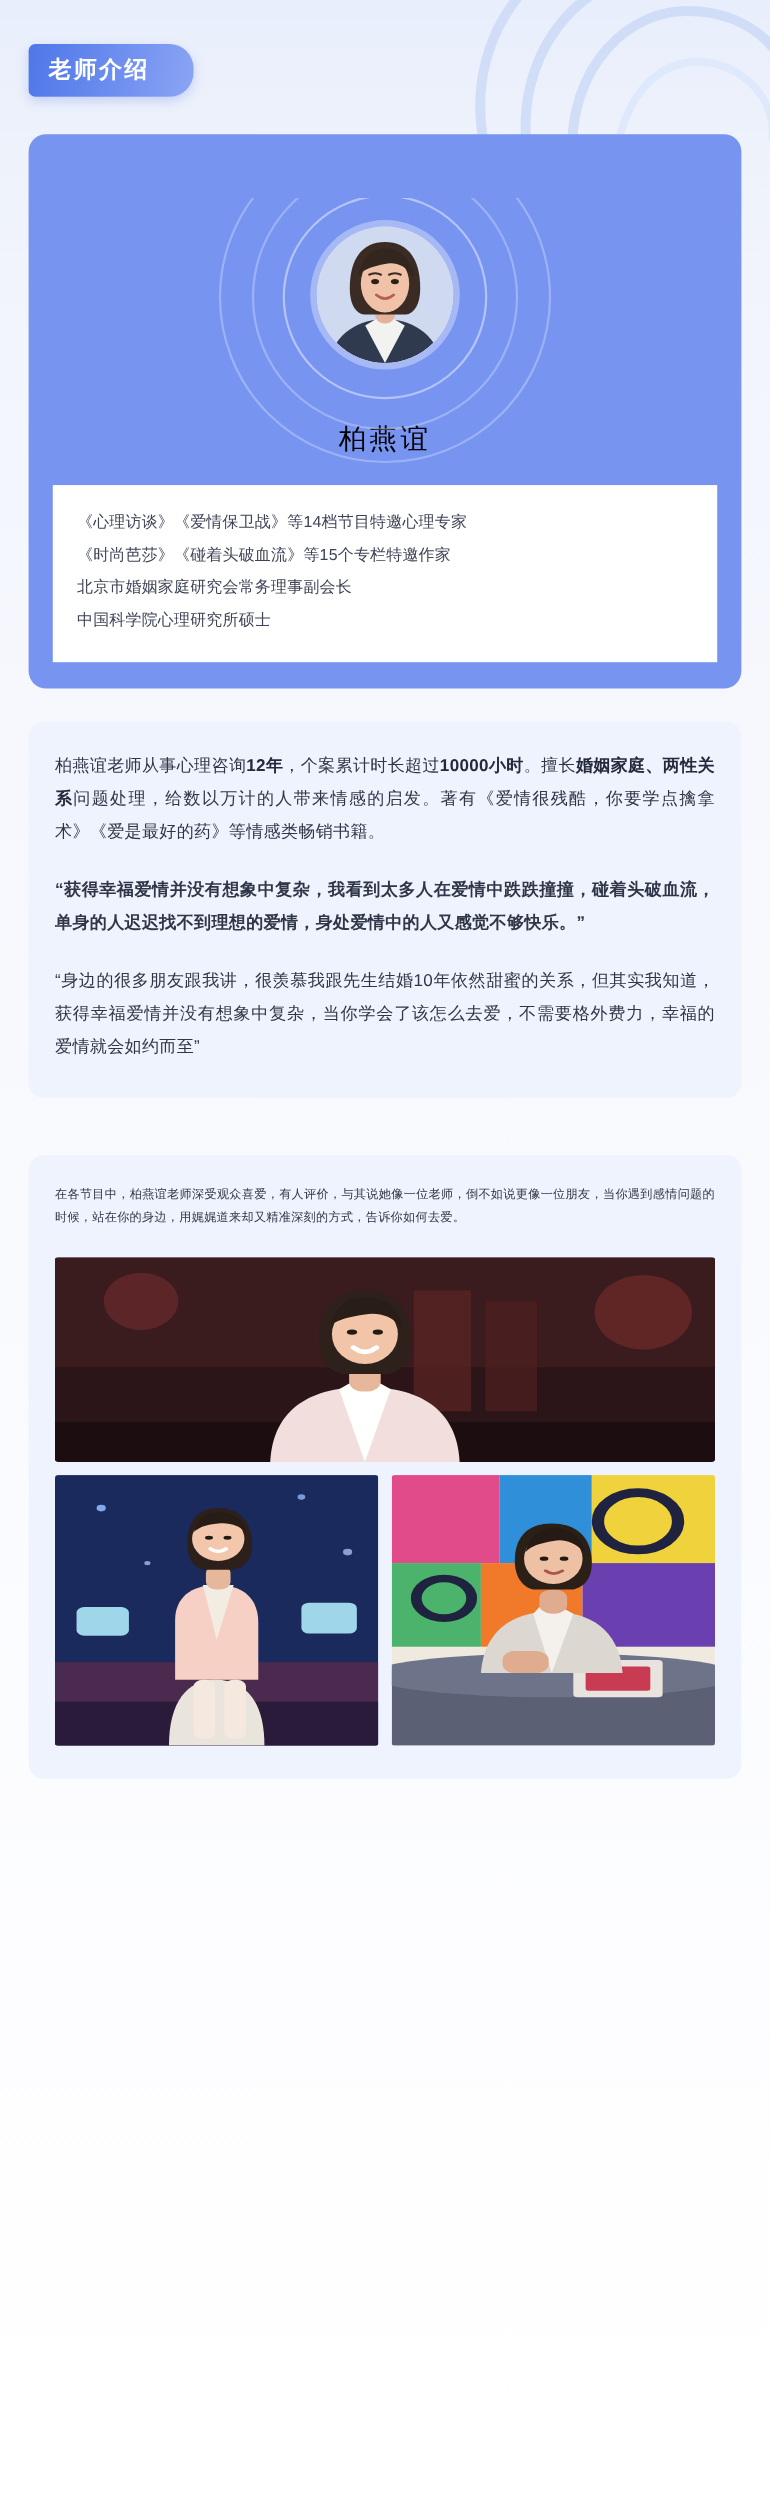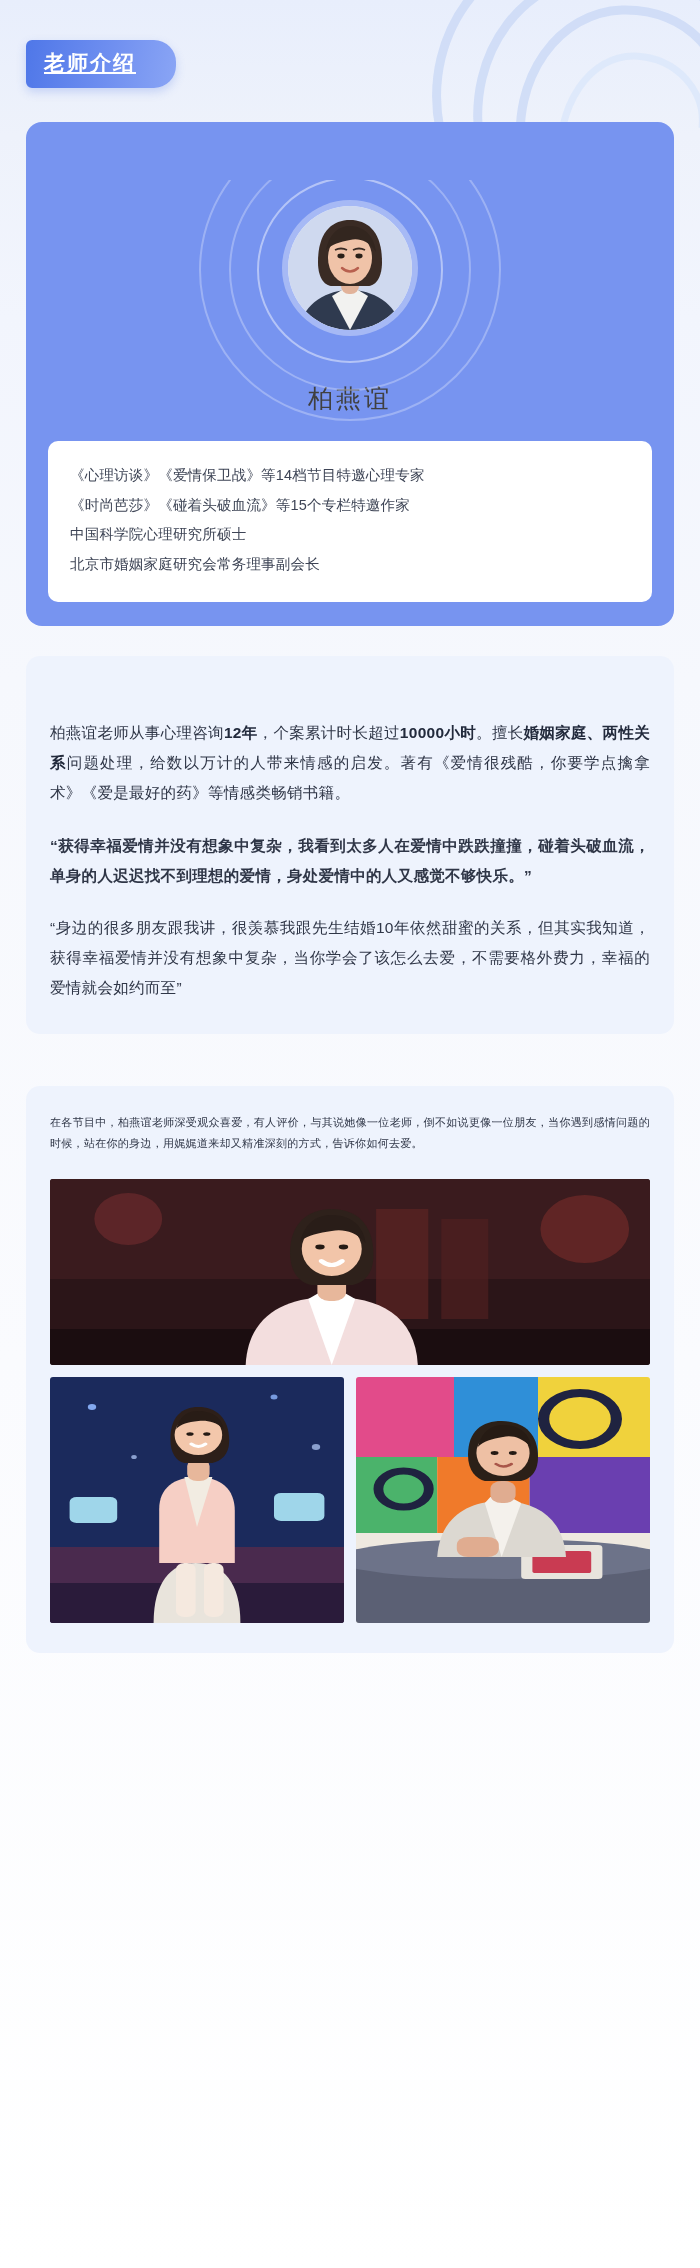--- a/index.html
+++ b/index.html
@@ -35,21 +35,20 @@
     display: inline-block;
     position: relative;
     background: linear-gradient(100deg, #4f77e8 0%, #6f8ff0 55%, #8aa5f5 100%);
     color: #ffffff;
     font-size: 21px;
     font-weight: bold;
     letter-spacing: 2px;
     padding: 9px 40px 11px 18px;
     border-radius: 6px 22px 22px 6px;
     box-shadow: 0 4px 10px rgba(79,119,232,.25);
-    text-decoration: underline;
   }
 
   
   .content {
     padding: 0 26px;
   }
   .profile-card {
     margin-top: 34px;
     background: #7794f0;
     border-radius: 16px;
@@ -78,30 +77,30 @@
     width: 124px;
     height: 124px;
     border-radius: 50%;
     background: #dfe7fb;
     overflow: hidden;
     box-shadow: 0 0 0 6px rgba(255,255,255,.35);
   }
   .avatar svg { display: block; }
   .teacher-name {
     text-align: center;
-    color: #404040;
+    color: #000000;
     font-size: 25px;
     letter-spacing: 3px;
     font-weight: normal;
     margin-top: -6px;
     margin-bottom: 26px;
   }
   .credentials {
     background: #ffffff;
-    border-radius: 10px;
+    border-radius: 0;
     padding: 20px 22px 22px 22px;
   }
   .credentials p {
     font-size: 14.5px;
     color: #3d4455;
     line-height: 2.05;
     letter-spacing: .2px;
   }
 
   
@@ -110,21 +109,20 @@
     background: #eef3fd;
     border-radius: 14px;
     padding: 26px 24px 30px 24px;
   }
   .bio-block p {
     font-size: 15.5px;
     color: #2f3647;
     line-height: 1.95;
     letter-spacing: .3px;
     text-align: justify;
-    margin-top: 36px;
   }
   .bio-block p + p { margin-top: 22px; }
   .bio-block b { font-weight: bold; color: #222a3c; }
   .quote-bold {
     font-weight: bold;
     color: #222a3c;
   }
 
   
   .narrative {
@@ -233,22 +231,22 @@
             </g>
           </svg>
         </div>
       </div>
 
       <div class="teacher-name">柏燕谊</div>
 
       <div class="credentials">
         <p>《心理访谈》《爱情保卫战》等14档节目特邀心理专家</p>
         <p>《时尚芭莎》《碰着头破血流》等15个专栏特邀作家</p>
+        <p>北京市婚姻家庭研究会常务理事副会长</p>
         <p>中国科学院心理研究所硕士</p>
-        <p>北京市婚姻家庭研究会常务理事副会长</p>
       </div>
     </div>
 
     <div class="bio-block">
       <p><span>柏燕谊老师从事心理咨询</span><b>12年</b><span>，个案累计时长超过</span><b>10000小时</b><span>。擅长</span><b>婚姻家庭、两性关系</b><span>问题处理，给数以万计的人带来情感的启发。著有《</span><span>爱情很残酷，你要学点擒拿术</span><span>》《爱是最好的药》等情感类畅销书籍。</span></p>
       <p class="quote-bold">“获得幸福爱情并没有想象中复杂，我看到太多人在爱情中跌跌撞撞，碰着头破血流，单身的人迟迟找不到理想的爱情，身处爱情中的人又感觉不够快乐。”</p>
       <p>“身边的很多朋友跟我讲，很羡慕我跟先生结婚10年依然甜蜜的关系，但其实我知道，获得幸福爱情并没有想象中复杂，当你学会了该怎么去爱，不需要格外费力，幸福的爱情就会如约而至”</p>
     </div>
 
     <div class="narrative">

